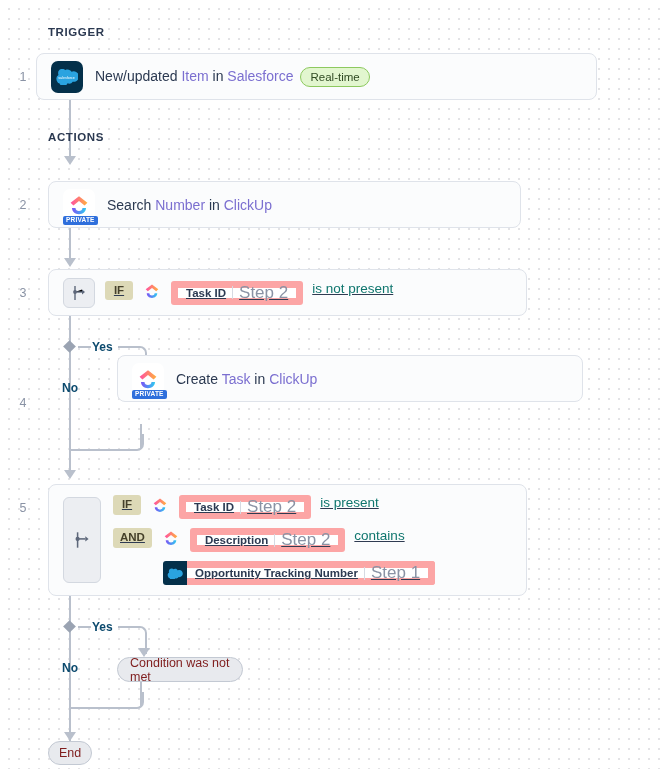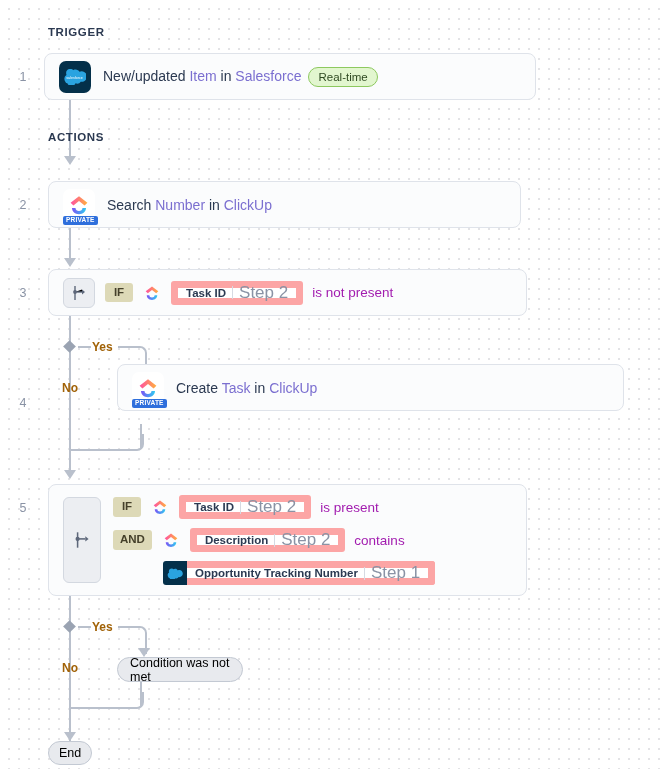--- a/index.html
+++ b/index.html
@@ -79,21 +79,21 @@
     position: absolute;
     width: 9px;
     height: 9px;
     background: #9aa3b2;
     transform: rotate(45deg);
   }
   .branch-label {
     position: absolute;
     font-size: 12px;
     font-weight: 700;
-    color: #a16207;
+    color: #0c4a6e;
   }
   
   .card {
     position: absolute;
     background: #fbfcfd;
     border: 1px solid #dfe3ea;
     border-radius: 8px;
     box-sizing: border-box;
     display: flex;
     align-items: center;
@@ -158,22 +158,23 @@
     color: #2f4a22;
     border-radius: 11px;
     font-size: 11.5px;
     padding: 3px 9px;
     margin-left: 7px;
     white-space: nowrap;
   }
   
   .cond-row {
     display: flex;
-    align-items: center;
+    align-items: flex-start;
     gap: 9px;
+    text-decoration: underline;
   }
   .logic-badge {
     background: #ddd9b7;
     color: #45402a;
     font-size: 11.5px;
     font-weight: 700;
     border-radius: 3px;
     padding: 4px 7px;
     line-height: 1;
     min-width: 14px;
@@ -223,21 +224,21 @@
     display: inline-flex;
     align-items: stretch;
     margin-left: 40px;
   }
   .chip-group .field-chip {
     border-left: none;
     border-radius: 0 3px 3px 0;
   }
   .operator {
     font-size: 13.5px;
-    color: #a21caf;
+    color: #0f766e;
     white-space: nowrap;
   }
   
   .branch-box {
     background: #eceef2;
     border: 1px solid #d3d8e0;
     border-radius: 6px;
     display: flex;
     align-items: center;
     justify-content: center;
@@ -246,35 +247,35 @@
   
   .term-pill {
     position: absolute;
     background: #e8eaee;
     border: 1px solid #c3c9d3;
     border-radius: 13px;
     display: flex;
     align-items: center;
     justify-content: center;
     font-size: 12.5px;
-    color: #000000;
+    color: #7f1d1d;
     box-sizing: border-box;
     padding: 0 12px;
   }
 </style>
 </head>
 <body>
 
 <div class="canvas">
 
   <div class="section-label" style="left:48px; top:26px;">TRIGGER</div>
 
   <div class="step-num" style="left:14px; top:70px;">1</div>
 
-  <div class="card" style="left:44px; top:53px; width:492px; height:47px;">
+  <div class="card" style="left:36px; top:53px; width:561px; height:47px;">
     <div class="card-body">
       <div class="app-icon salesforce">
         <svg width="22" height="16" viewBox="0 0 22 16" aria-hidden="true">
           <path d="M8.6 2.0c0.9-0.95 2.2-1.55 3.6-1.55 1.9 0 3.5 1.05 4.4 2.6 0.75-0.35 1.6-0.55 2.5-0.55 3.25 0 5.9 2.7 5.9 6.0 0 3.3-2.65 6.0-5.9 6.0-0.4 0-0.8-0.04-1.15-0.12-0.75 1.35-2.2 2.25-3.85 2.25-0.7 0-1.35-0.16-1.95-0.45-0.8 1.85-2.6 3.15-4.75 3.15-2.2 0-4.1-1.4-4.85-3.35-0.3 0.06-0.62 0.1-0.95 0.1C1.6 16.0-0.6 13.8-0.6 11.05c0-1.85 0.98-3.45 2.45-4.33C1.55 6.05 1.4 5.3 1.4 4.5 1.4 1.9 3.5-0.2 6.1-0.2c1.5 0 2.85 0.7 3.7 1.8z" transform="scale(0.88) translate(1,0)" fill="#2aa3e0"></path>
           <text x="10.5" y="9.6" font-size="3.6" fill="#ffffff" text-anchor="middle" font-family="Liberation Sans, sans-serif">salesforce</text>
         </svg>
       </div>
       <div class="card-text">
         <span>New/updated</span>
         <span class="obj">Item</span>
@@ -370,21 +371,21 @@
   <div class="hline" style="left:78px; top:346px; width:13px;"></div>
   <div class="branch-label" style="left:92px; top:340px;">Yes</div>
   <div class="hline" style="left:118px; top:346px; width:17px;"></div>
   <div class="elbow tr" style="left:135px; top:346px; width:10px; height:26px;"></div>
   <div class="arrow-down" style="left:138px; top:368px;"></div>
 
   <div class="branch-label" style="left:62px; top:381px;">No</div>
 
   <div class="step-num" style="left:14px; top:396px;">4</div>
 
-  <div class="card" style="left:117px; top:364px; width:507px; height:47px;">
+  <div class="card" style="left:117px; top:355px; width:466px; height:47px;">
     <div class="card-body">
       <div class="app-icon clickup">
         <svg width="24" height="24" viewBox="0 0 24 24" aria-hidden="true">
           <defs>
             <linearGradient id="cuTop4" x1="0" y1="0" x2="1" y2="0">
               <stop offset="0%" stop-color="#ff4fa3"></stop>
                 <stop offset="100%" stop-color="#ffb13d"></stop>
             </linearGradient>
             <linearGradient id="cuBot4" x1="0" y1="0" x2="1" y2="0">
               <stop offset="0%" stop-color="#7b52f5"></stop>

